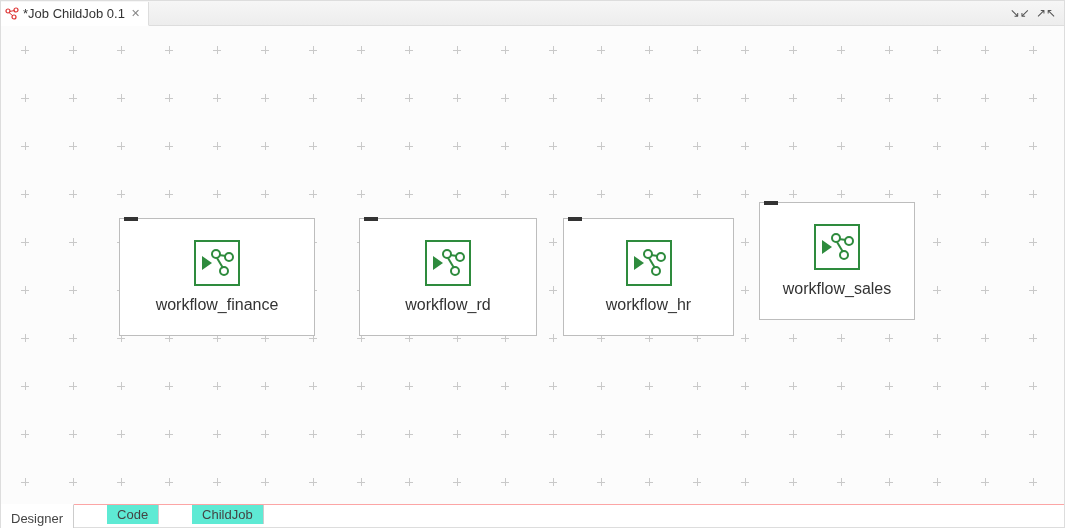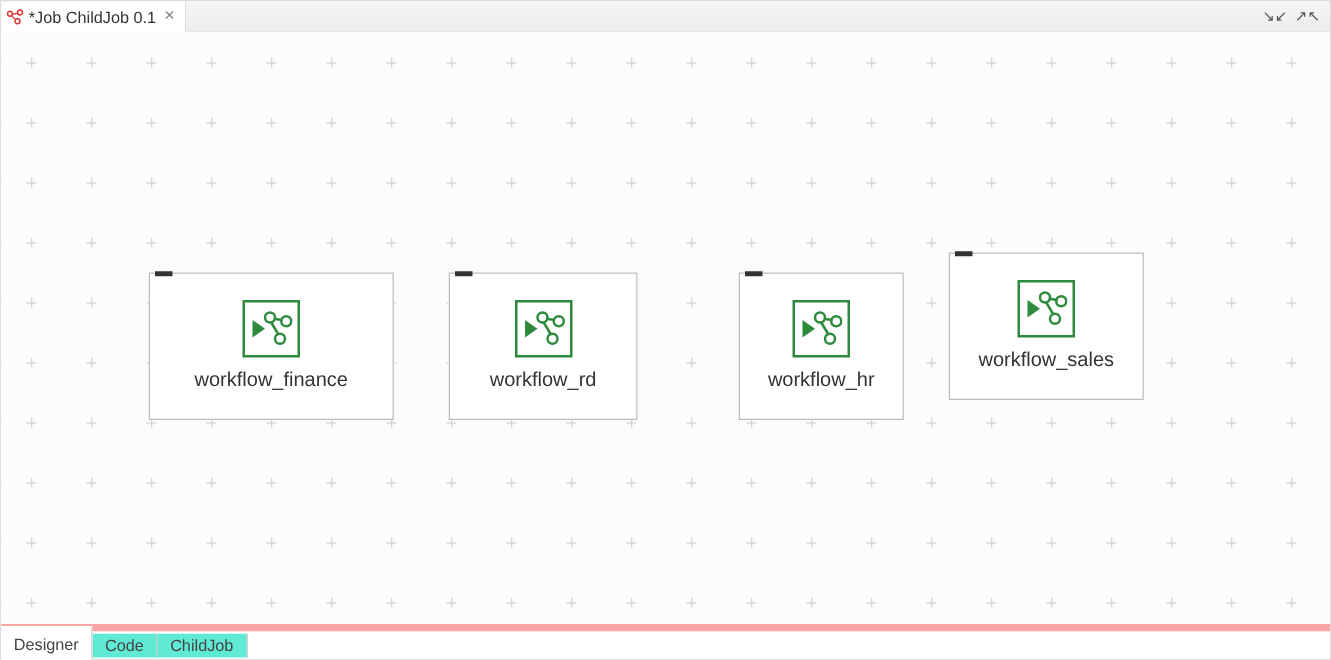--- a/index.html
+++ b/index.html
@@ -133,23 +133,24 @@
   .node .label {
     font-size: 16px;
     color: #333;
     white-space: nowrap;
   }
 
   
   .bottombar {
     height: 22px;
     background: #fff;
-    border-top: 6px solid #fca5a5;
-    display: flex;
-    align-items: center;
+    border-top: 1px solid #fca5a5;
+    display: flex;
+    align-items: flex-start;
+    gap: 33px;
   }
   .bottom-tab {
     padding: 2px 10px;
     font-size: 13px;
     color: #444;
     border-right: 1px solid #ccc;
     display: flex;
     align-items: center;
     background: #5eead4;
   }
@@ -199,35 +200,35 @@
   <polygon points="2,8 2,22 12,15" fill="#2e8b3d"></polygon>
   <circle cx="16" cy="6" r="4" fill="none" stroke="#2e8b3d" stroke-width="2"></circle>
   <circle cx="29" cy="9" r="4" fill="none" stroke="#2e8b3d" stroke-width="2"></circle>
   <circle cx="24" cy="23" r="4" fill="none" stroke="#2e8b3d" stroke-width="2"></circle>
   <line x1="19" y1="7" x2="26" y2="8" stroke="#2e8b3d" stroke-width="2"></line>
   <line x1="17" y1="10" x2="23" y2="20" stroke="#2e8b3d" stroke-width="2"></line>
 </svg>
           </div>
           <div class="label">workflow_finance</div>
         </div>
-        <div class="node" style="left: 358px; top: 192px; width: 151px;">
+        <div class="node" style="left: 358px; top: 192px; width: 178px;">
           <div class="minus"></div>
           <div class="icon-wrap">
 <svg width="34" height="30" viewBox="0 0 34 30">
   <polygon points="2,8 2,22 12,15" fill="#2e8b3d"></polygon>
   <circle cx="16" cy="6" r="4" fill="none" stroke="#2e8b3d" stroke-width="2"></circle>
   <circle cx="29" cy="9" r="4" fill="none" stroke="#2e8b3d" stroke-width="2"></circle>
   <circle cx="24" cy="23" r="4" fill="none" stroke="#2e8b3d" stroke-width="2"></circle>
   <line x1="19" y1="7" x2="26" y2="8" stroke="#2e8b3d" stroke-width="2"></line>
   <line x1="17" y1="10" x2="23" y2="20" stroke="#2e8b3d" stroke-width="2"></line>
 </svg>
           </div>
           <div class="label">workflow_rd</div>
         </div>
-        <div class="node" style="left: 590px; top: 192px; width: 132px; text-align: right;">
+        <div class="node" style="left: 562px; top: 192px; width: 171px; text-align: right;">
           <div class="minus"></div>
           <div class="icon-wrap">
 <svg width="34" height="30" viewBox="0 0 34 30">
   <polygon points="2,8 2,22 12,15" fill="#2e8b3d"></polygon>
   <circle cx="16" cy="6" r="4" fill="none" stroke="#2e8b3d" stroke-width="2"></circle>
   <circle cx="29" cy="9" r="4" fill="none" stroke="#2e8b3d" stroke-width="2"></circle>
   <circle cx="24" cy="23" r="4" fill="none" stroke="#2e8b3d" stroke-width="2"></circle>
   <line x1="19" y1="7" x2="26" y2="8" stroke="#2e8b3d" stroke-width="2"></line>
   <line x1="17" y1="10" x2="23" y2="20" stroke="#2e8b3d" stroke-width="2"></line>
 </svg>

